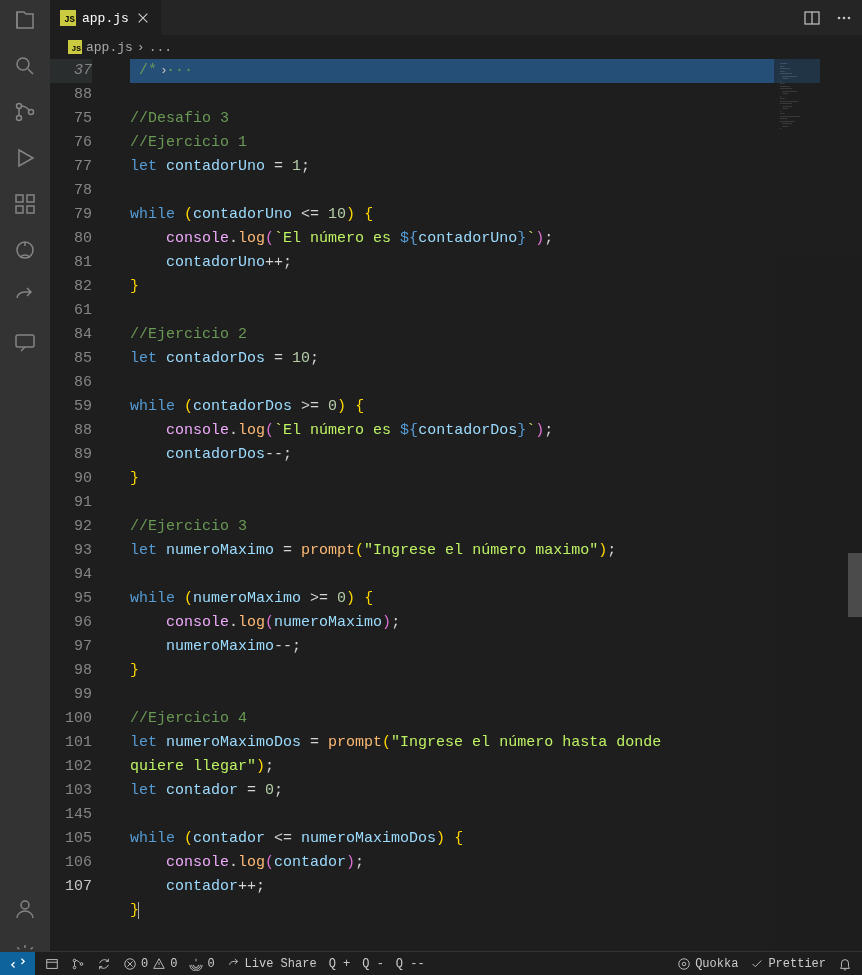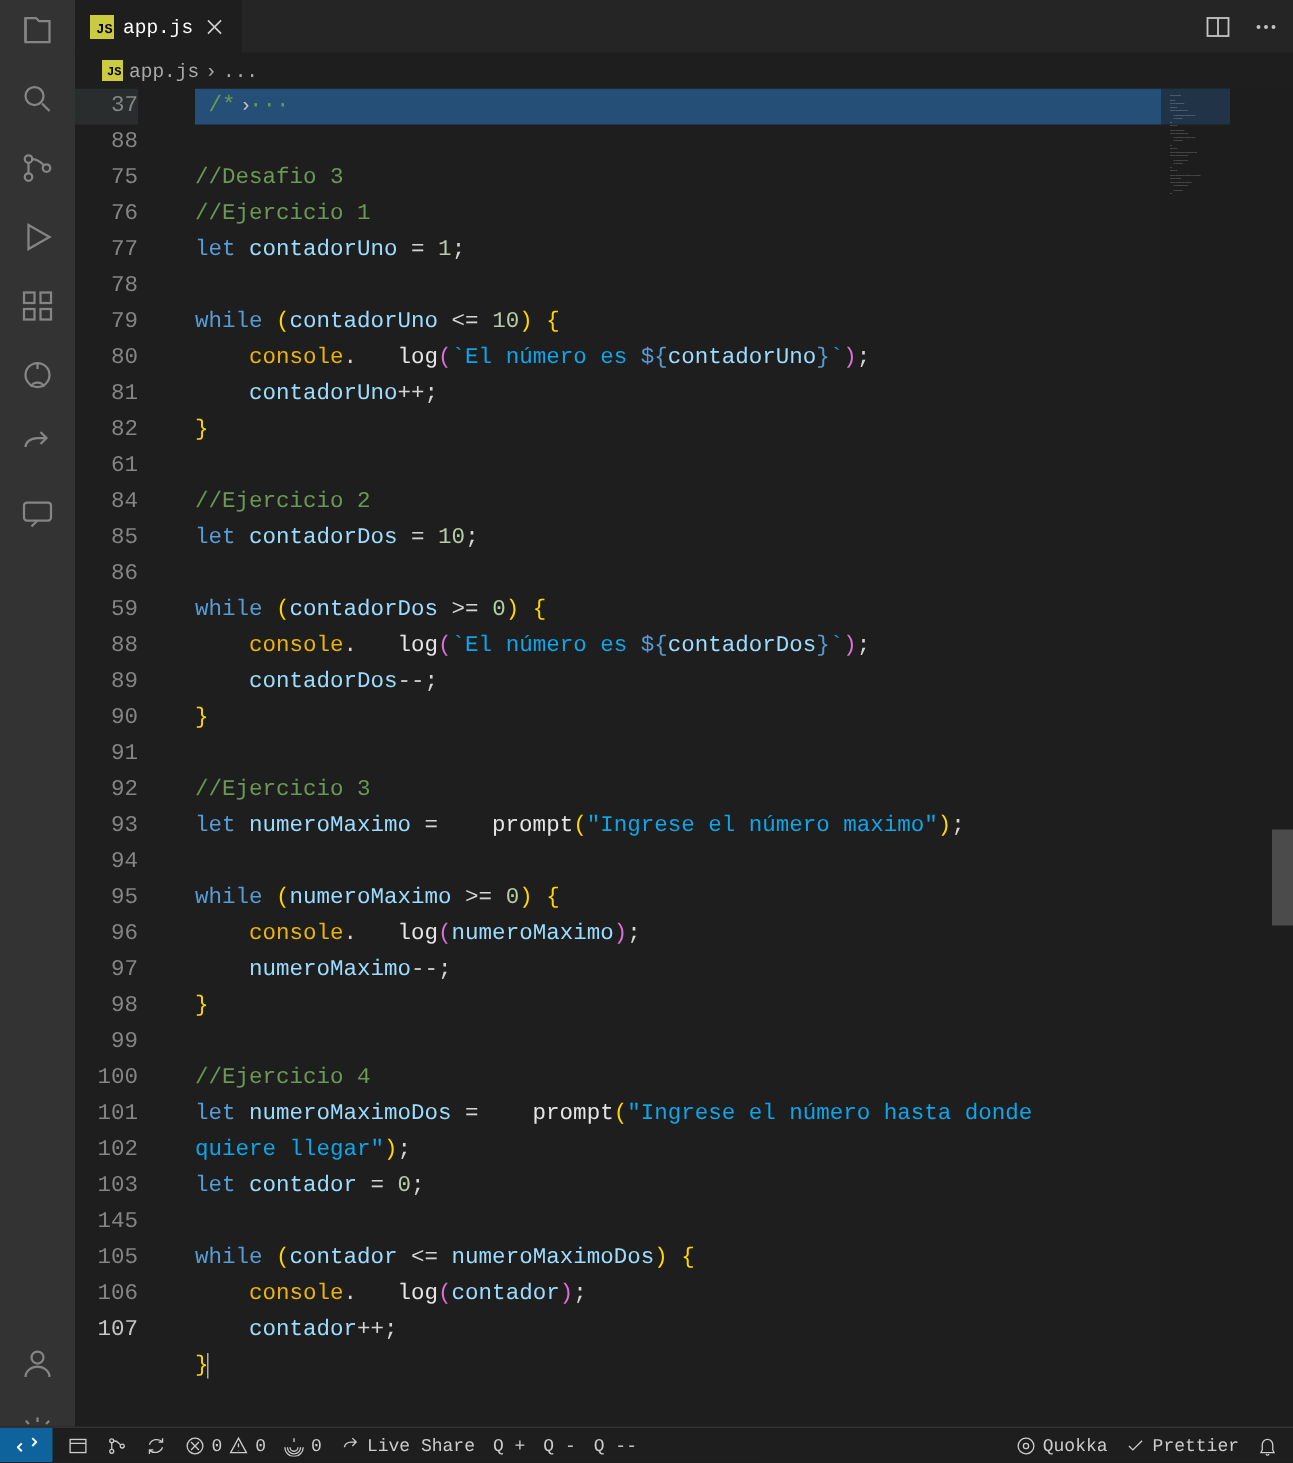--- a/index.html
+++ b/index.html
@@ -13,30 +13,30 @@
 .tab { height:35px; padding:0 10px; display:flex; align-items:center; gap:6px; background:#1e1e1e; border-top:1px solid transparent; color:#fff; font-size:13px; cursor:pointer; }
 .tab-active { border-top:1px solid #1e1e1e; }
 .js-icon { width:16px; height:16px; background:#cbcb41; color:#000; font-size:9px; font-weight:bold; display:flex; align-items:flex-end; justify-content:flex-end; padding:1px; }
 .tab-close { width:16px; height:16px; color:#ccc; display:flex; align-items:center; justify-content:center; }
 .tab-actions { margin-left:auto; padding-right:10px; display:flex; gap:16px; color:#c5c5c5; }
 .ta-icon { width:16px; height:16px; cursor:pointer; }
 .breadcrumb { height:24px; display:flex; align-items:center; padding-left:18px; font-size:13px; color:#a9a9a9; gap:4px; }
 .breadcrumb .js-icon { width:14px; height:14px; font-size:8px; }
 .editor { flex:1; display:flex; font-size:15px; line-height:24px; position:relative; overflow:hidden; }
 .gutter { width:62px; text-align:right; color:#858585; padding-right:20px; user-select:none; }
-.gutter .ln37 { background:#2a2d2e; }
+.gutter .ln37 { background:#2a2d2e;font-style:italic; }
 .code { flex:1; white-space:pre; padding-left:18px; }
 .code .l37 { background:linear-gradient(#264f78,#264f78); background-size:690px 100%; background-repeat:no-repeat; }
 .t-kw { color:#569cd6; }
 .t-cm { color:#6a9955; }
 .t-var { color:#9cdcfe; }
 .t-num { color:#b5cea8; }
-.t-fn { color:#e5e5e5;margin-left:27px; }
-.t-str { color:#0ea5e9; }
-.t-obj { color:#eab308; display:inline; }
+.t-fn { color:#fdba74; }
+.t-str { color:#bef264; }
+.t-obj { color:#f0abfc; display:inline; }
 .t-tplv { color:#9cdcfe; }
 .t-p { color:#d4d4d4; }
 .t-br { color:#ffd700; }
 .t-br2 { color:#da70d6; }
 .minimap { position:absolute; right:0; top:0; width:88px; height:100%; background:#1e1e1e; opacity:.55; overflow:hidden; }
 .minimap-content { padding:4px 6px; font-size:2px; line-height:2.5px; color:#888; white-space:pre; }
 .statusbar { position:fixed; bottom:0; left:0; right:0; height:24px; background:#1e1e1e; border-top:1px solid #333; display:flex; align-items:center; font-size:12px; color:#ccc; }
 .sb-remote { width:35px; height:24px; background:#0e639c; display:flex; align-items:center; justify-content:center; color:#fff; }
 .sb-left,.sb-right { display:flex; align-items:center; gap:12px; padding:0 10px; }
 .sb-right { margin-left:auto;align-items:flex-end; }

